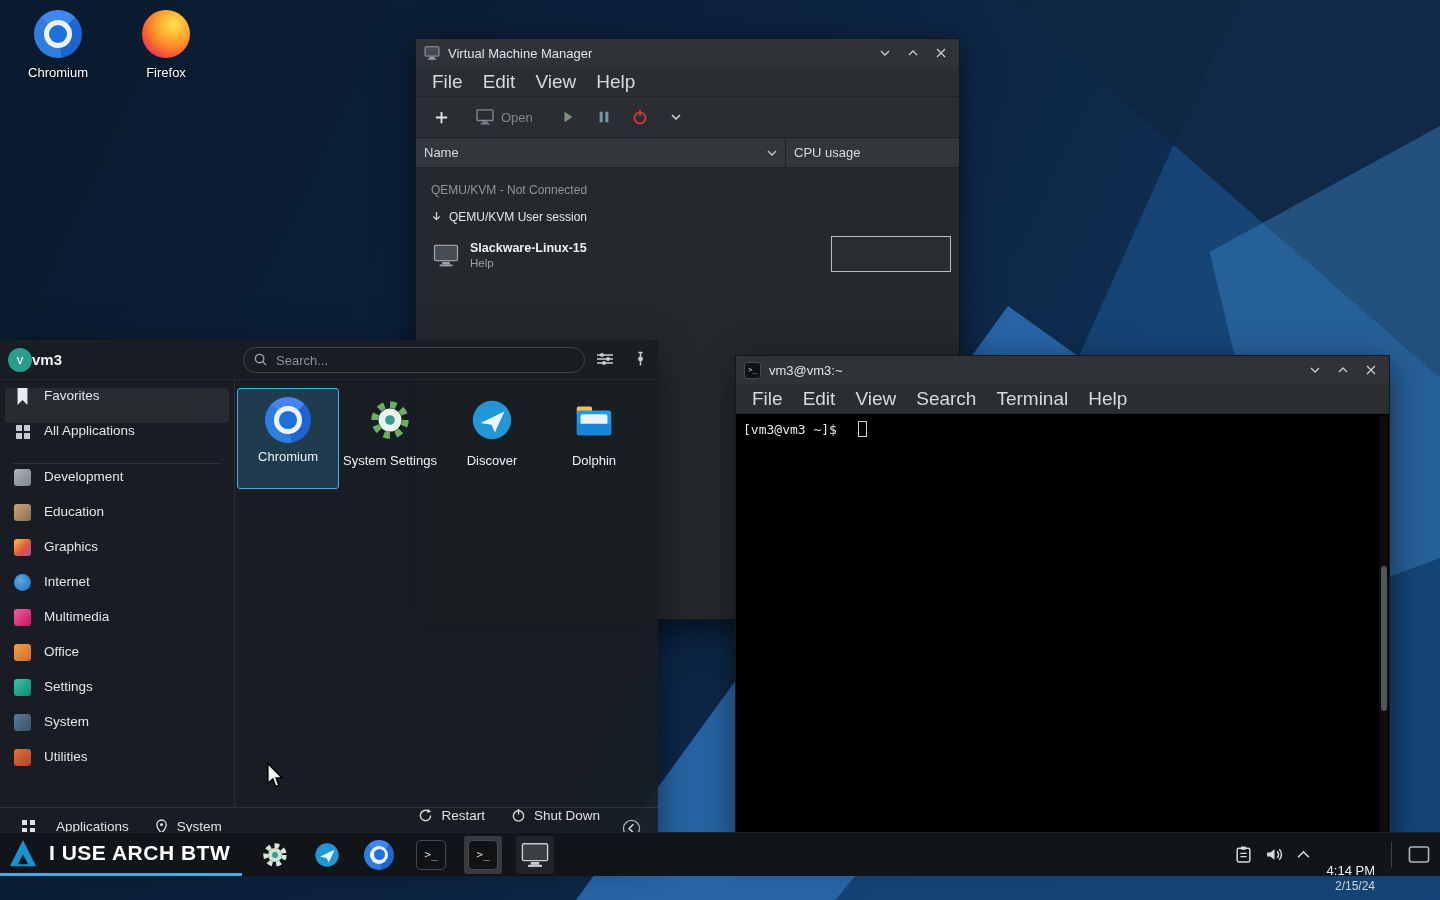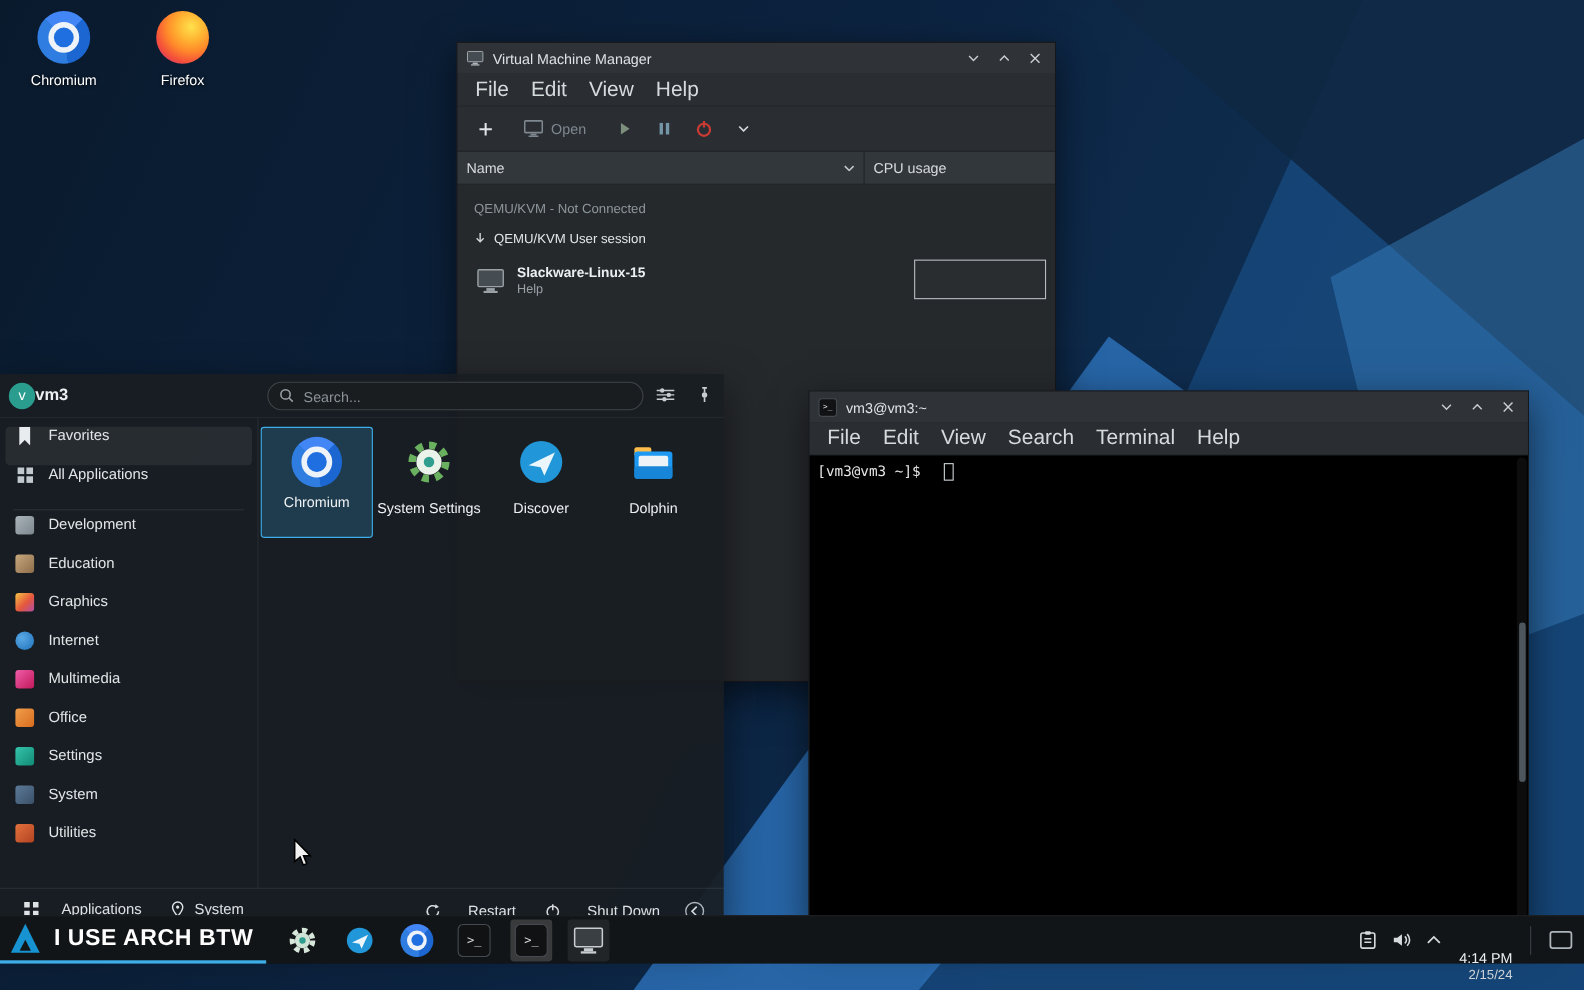--- a/index.html
+++ b/index.html
@@ -90,21 +90,21 @@
   .l-grid { flex:1; padding:8px 2px; display:flex; flex-wrap:wrap; align-content:flex-start; }
   .tile { width:102px; height:101px; display:flex; flex-direction:column; align-items:center; border:1px solid transparent; border-radius:3px; }
   .tile.selected { border-color:#3daee9; background:rgba(61,174,233,0.22); }
   .tile-icon { margin-top:8px; margin-bottom:6px; }
   .tile-label { font-size:13px; text-align:center; line-height:1.3; color:#eef1f3; }
 
   .l-footer { flex:0 0 41px; border-top:1px solid rgba(255,255,255,0.09); display:flex; align-items:stretch; padding:0 8px; }
   .f-tab { display:flex; align-items:center; gap:9px; padding:0 13px; font-size:13.5px; border-bottom:3px solid transparent; }
   .f-tab.active { border-bottom-color:#3daee9;gap:20px; }
   .f-spacer { flex:1; }
-  .f-action { display:flex; align-items:center; gap:24px; padding:0 13px; font-size:13.5px; }
+  .f-action { display:flex; gap:8px; padding:0 13px; font-size:13.5px; }
   .f-chevron { align-self:center; margin:0 9px; display:flex; }
   .grid-ico { position:relative; width:15px; height:15px; }
   .grid-ico::before { content:""; position:absolute; left:1px; top:1px; width:5px; height:5px; background:#dfe3e6; box-shadow:8px 0 0 #dfe3e6,0 8px 0 #dfe3e6,8px 8px 0 #dfe3e6; }
 
   
   .term { left:735px; top:355px; width:655px; height:490px; }
   .term-body { flex:1; background:#000; position:relative; font-family:"DejaVu Sans Mono", monospace; font-size:13px; color:#e6e6e6; }
   .term-line { padding:7px 0 0 7px; display:flex; align-items:center; gap:21px; }
   .cursor-box { width:9px; height:16px; border:1px solid #cfd4d8; display:inline-block; }
   .term-scroll { position:absolute; right:1px; top:2px; bottom:2px; width:9px; background:rgba(255,255,255,0.05); border-radius:4px; }

